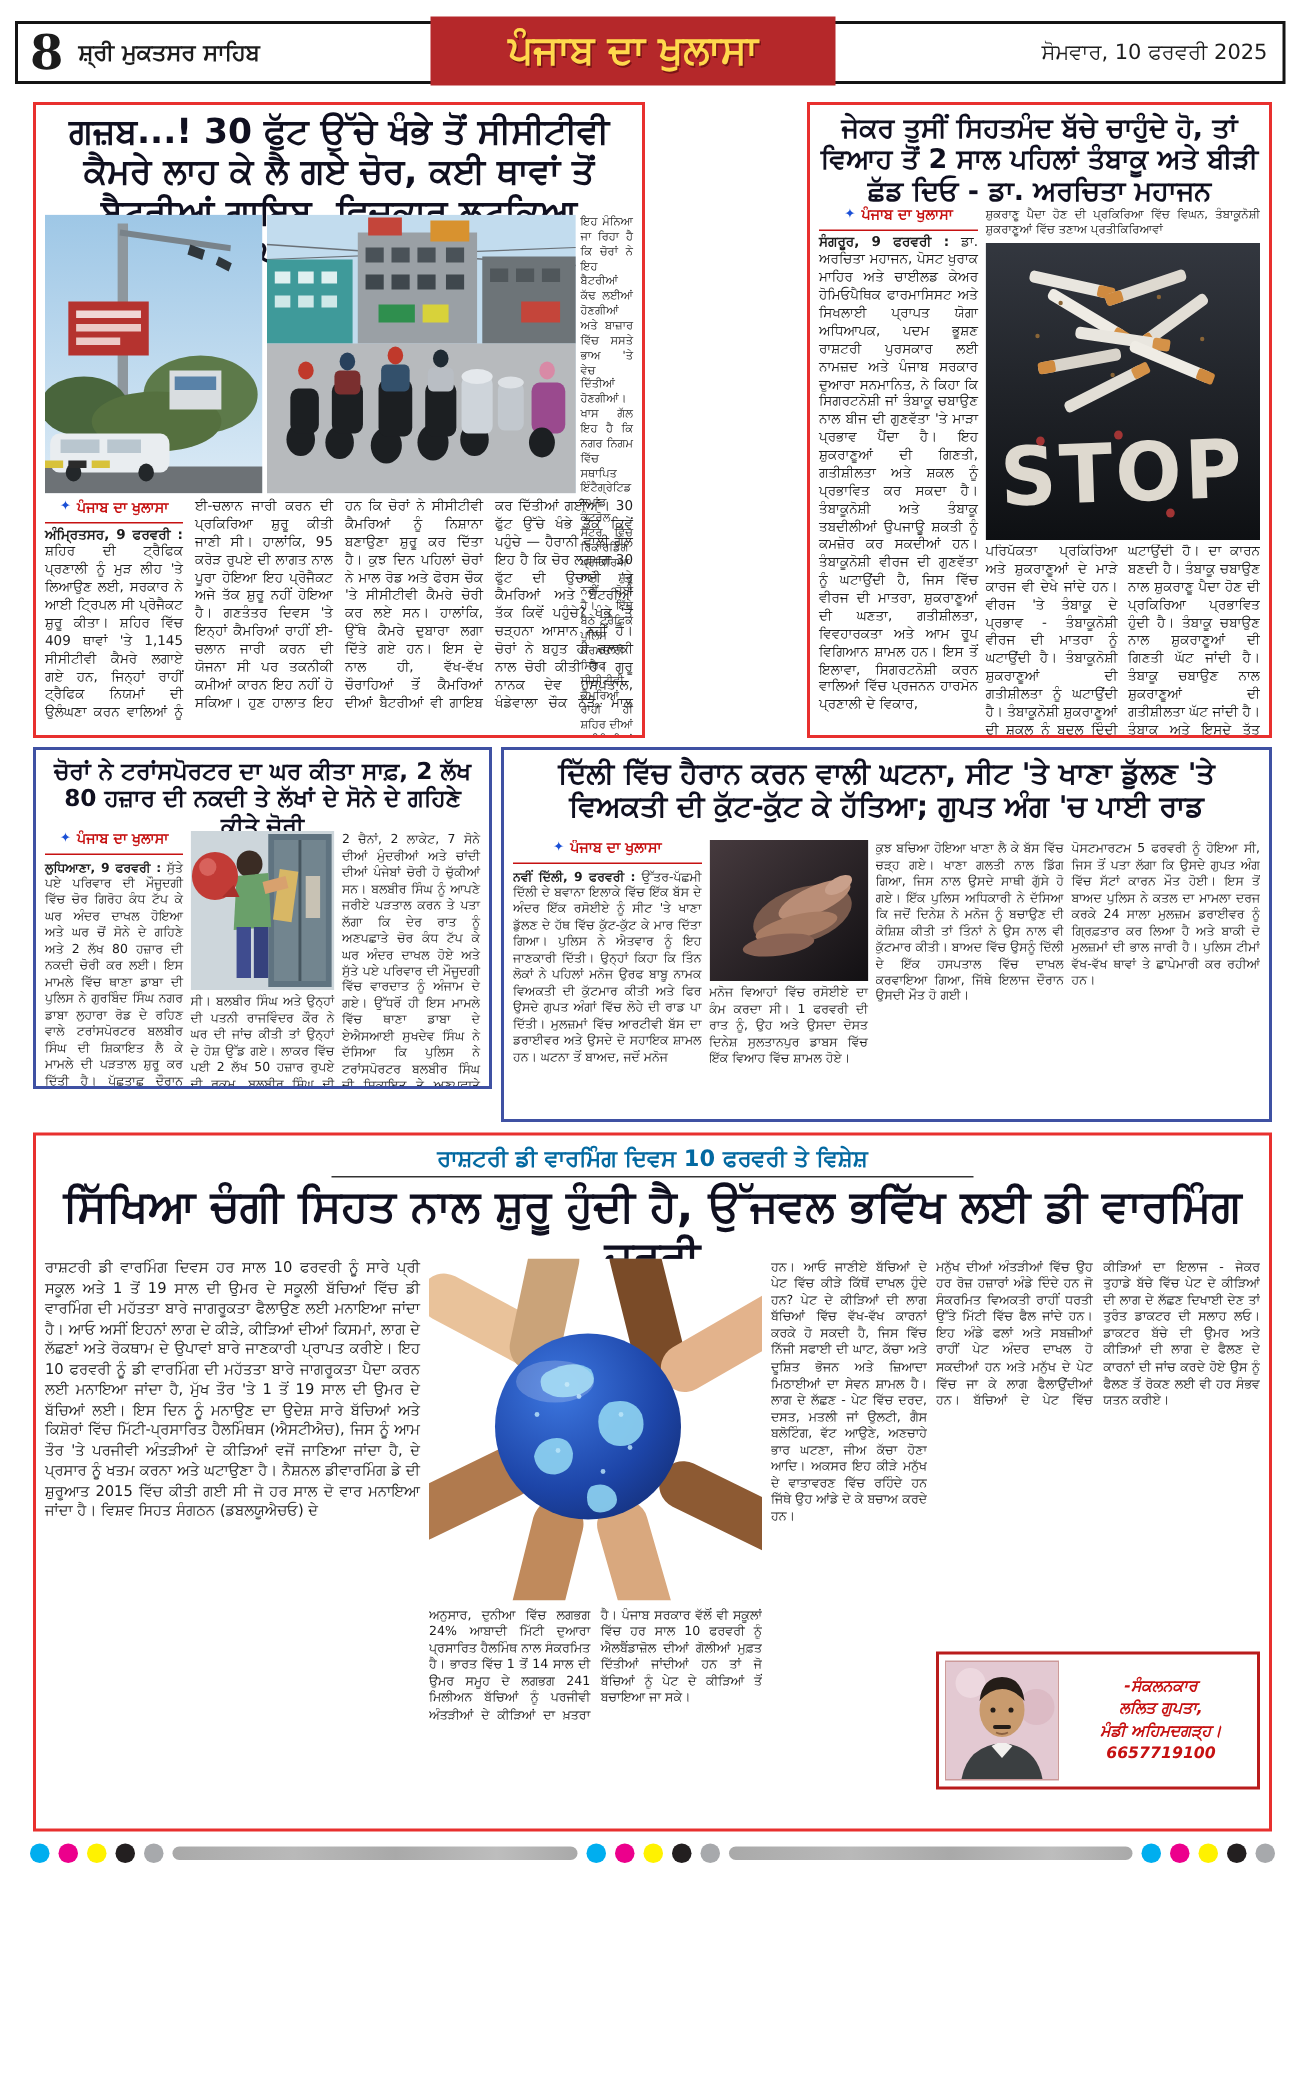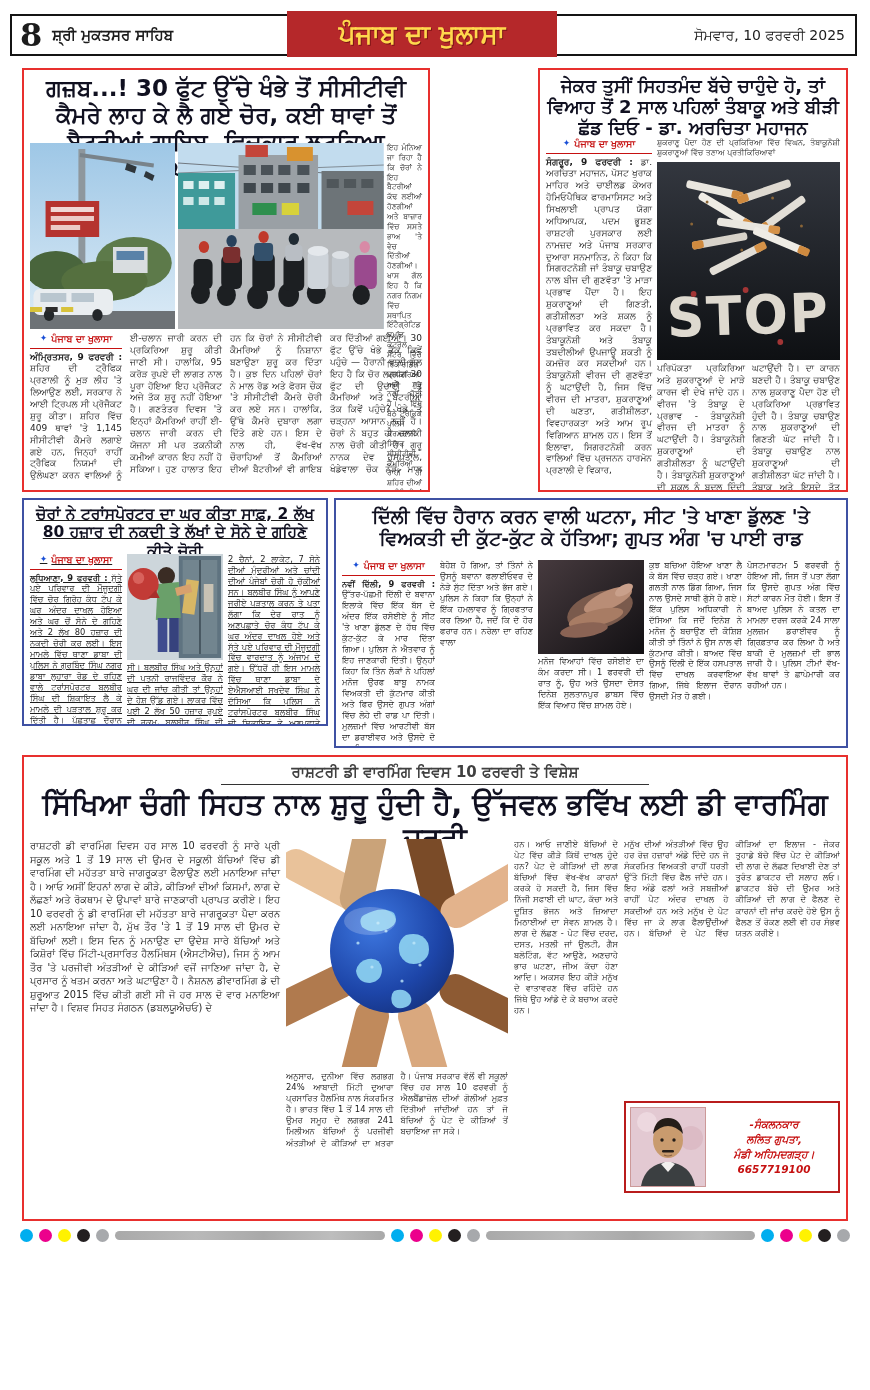--- a/index.html
+++ b/index.html
@@ -35,37 +35,37 @@
   .art1-body{margin-top:4px;column-count:4;column-gap:8px;height:152px;}
   
   .art2{left:538px;top:68px;width:310px;height:424px;}
   .art2-row{display:flex;gap:5px;margin-top:3px;height:352px;}
   .a2-left{width:106px;flex:none;}
   .a2-right{flex:1;display:flex;flex-direction:column;}
   .a2-frag{font-size:7.8px;line-height:1.25;height:24px;overflow:hidden;}
   .stop-photo{width:100%;height:198px;}
   .a2-bcols{margin-top:3px;column-count:2;column-gap:7px;flex:1;overflow:hidden;}
   
-  .art3{left:22px;top:498px;width:306px;height:228px;text-decoration:underline;}
+  .art3{left:22px;top:498px;width:306px;height:228px;}
   .art3-row{display:flex;gap:5px;margin-top:3px;height:186px;}
   .a3-col{width:92px;flex:none;font-size:8.3px;}
   .a3-mid{flex:1;display:flex;flex-direction:column;}
   .thief-cartoon{width:100%;height:106px;}
   .a3-mid-text{font-size:8.3px;margin-top:2px;overflow:hidden;flex:1;}
   
   .art4{left:334px;top:498px;width:514px;height:250px;}
   .art4-row{display:flex;gap:5px;margin-top:3px;height:186px;}
   .a4-col{flex:1;font-size:8.3px;overflow:hidden;}
   .a4-mid{width:106px;flex:none;display:flex;flex-direction:column;justify-content:flex-end;}
   .hands-photo{width:100%;height:94px;}
   .a4-cap{font-size:8.3px;margin-top:2px;overflow:hidden;flex:1;}
   
   .art5{left:22px;top:755px;width:826px;height:466px;}
   .kicker-wrap{text-align:center;}
-  .kicker{display:inline-block;font-weight:bold;font-size:15px;color:#404040;border-bottom:1.5px solid #333;padding:0 70px 3px 70px;}
+  .kicker{display:inline-block;font-weight:bold;font-size:15px;color:#0369a1;border-bottom:1.5px solid #333;padding:0 70px 3px 70px;}
   .art5-row{display:flex;gap:6px;margin-top:8px;height:354px;}
   .a5-colA{width:250px;flex:none;font-size:9.8px;line-height:1.38;}
   .a5-midB{width:222px;flex:none;display:flex;flex-direction:column;}
   .globe-photo{width:100%;height:228px;}
   .a5-under{margin-top:4px;column-count:2;column-gap:7px;flex:1;overflow:hidden;font-size:8.4px;}
   .a5-colC{width:104px;flex:none;font-size:8.4px;overflow:hidden;}
   .a5-DE{flex:1;display:flex;flex-direction:column;}
   .a5-de-text{column-count:2;column-gap:7px;flex:1;overflow:hidden;font-size:8.4px;}
   .author-box{border:2px solid #b91c1c;height:92px;display:flex;gap:8px;padding:4px;box-sizing:border-box;margin-top:4px;}
   .author-photo{width:74px;height:78px;border:1px solid #c99;flex:none;}
@@ -305,21 +305,20 @@
   <section class="box blue art4">
     <h1 class="hl hl4">ਦਿੱਲੀ ਵਿੱਚ ਹੈਰਾਨ ਕਰਨ ਵਾਲੀ ਘਟਨਾ, ਸੀਟ 'ਤੇ ਖਾਣਾ ਡੁੱਲਣ 'ਤੇ ਵਿਅਕਤੀ ਦੀ ਕੁੱਟ-ਕੁੱਟ ਕੇ ਹੱਤਿਆ; ਗੁਪਤ ਅੰਗ 'ਚ ਪਾਈ ਰਾਡ</h1>
     <div class="art4-row">
       <div class="a4-col body-text">
         <div class="tagline">
           <span class="tag-star">✦</span>
           <span>ਪੰਜਾਬ ਦਾ ਖੁਲਾਸਾ</span>
         </div>
         <p><b class="byline">ਨਵੀਂ ਦਿੱਲੀ, 9 ਫਰਵਰੀ :</b> <span>ਉੱਤਰ-ਪੱਛਮੀ ਦਿੱਲੀ ਦੇ ਬਵਾਨਾ ਇਲਾਕੇ ਵਿੱਚ ਇੱਕ ਬੱਸ ਦੇ ਅੰਦਰ ਇੱਕ ਰਸੋਈਏ ਨੂੰ ਸੀਟ 'ਤੇ ਖਾਣਾ ਡੁੱਲਣ ਦੇ ਹੱਥ ਵਿੱਚ ਕੁੱਟ-ਕੁੱਟ ਕੇ ਮਾਰ ਦਿੱਤਾ ਗਿਆ। ਪੁਲਿਸ ਨੇ ਐਤਵਾਰ ਨੂੰ ਇਹ ਜਾਣਕਾਰੀ ਦਿੱਤੀ। ਉਨ੍ਹਾਂ ਕਿਹਾ ਕਿ ਤਿੰਨ ਲੋਕਾਂ ਨੇ ਪਹਿਲਾਂ ਮਨੋਜ ਉਰਫ ਬਾਬੂ ਨਾਮਕ ਵਿਅਕਤੀ ਦੀ ਕੁੱਟਮਾਰ ਕੀਤੀ ਅਤੇ ਫਿਰ ਉਸਦੇ ਗੁਪਤ ਅੰਗਾਂ ਵਿੱਚ ਲੋਹੇ ਦੀ ਰਾਡ ਪਾ ਦਿੱਤੀ। ਮੁਲਜ਼ਮਾਂ ਵਿੱਚ ਆਰਟੀਵੀ ਬੱਸ ਦਾ ਡਰਾਈਵਰ ਅਤੇ ਉਸਦੇ ਦੋ ਸਹਾਇਕ ਸ਼ਾਮਲ ਹਨ। ਘਟਨਾ ਤੋਂ ਬਾਅਦ, ਜਦੋਂ ਮਨੋਜ</span></p>
       </div>
-      <div class="a4-col body-text">ਬੇਹੋਸ਼ ਹੋ ਗਿਆ, ਤਾਂ ਤਿੰਨਾਂ ਨੇ ਉਸਨੂੰ ਬਵਾਨਾ ਫਲਾਈਓਵਰ ਦੇ ਨੇੜੇ ਸੁੱਟ ਦਿੱਤਾ ਅਤੇ ਭੱਜ ਗਏ। ਪੁਲਿਸ ਨੇ ਕਿਹਾ ਕਿ ਉਨ੍ਹਾਂ ਨੇ ਇੱਕ ਹਮਲਾਵਰ ਨੂੰ ਗ੍ਰਿਫਤਾਰ ਕਰ ਲਿਆ ਹੈ, ਜਦੋਂ ਕਿ ਦੋ ਹੋਰ ਫਰਾਰ ਹਨ। ਨਰੇਲਾ ਦਾ ਰਹਿਣ ਵਾਲਾ</div>
       <div class="a4-mid">
         <div class="photo hands-photo">
           <svg viewBox="0 0 106 94" preserveAspectRatio="none">
             <defs>
                 <linearGradient id="dark2" x1="0" y1="0" x2="1" y2="1">
                   <stop offset="0" stop-color="#463a3e"></stop>
                   <stop offset="1" stop-color="#121013"></stop>
                 </linearGradient>
               </defs>
             <rect width="106" height="94" fill="url(#dark2)"></rect>

